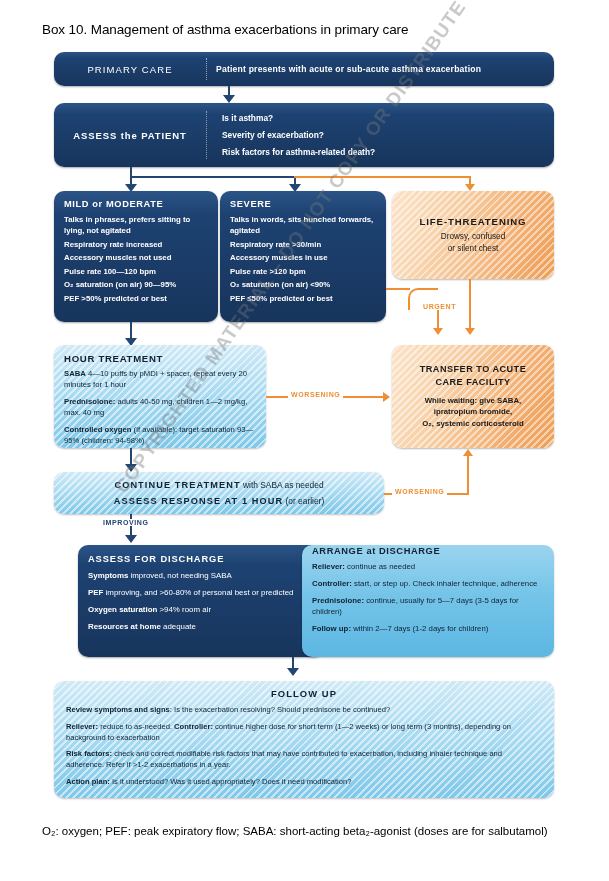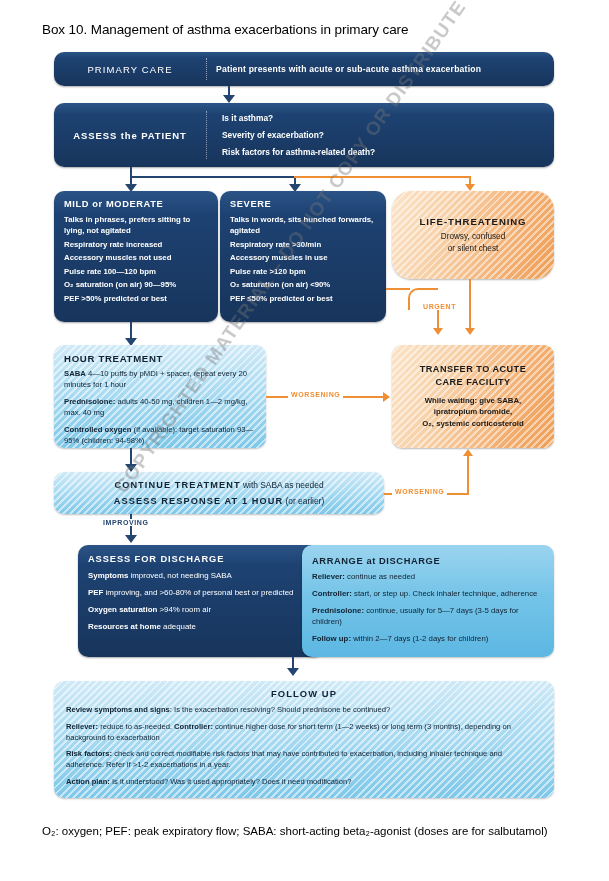--- a/index.html
+++ b/index.html
@@ -124,21 +124,21 @@
   .ct-row { font-size:9.2px; }
   .ct-row .hdr { letter-spacing:1.1px; }
   .ct-row .norm { font-weight:normal; font-size:8.4px; }
 
   
   #assess-discharge .ad-body { padding:9px 10px; }
   #assess-discharge .hdr { font-size:9.3px; letter-spacing:.9px; margin-bottom:6px; }
   .ad-line { font-size:7.9px; line-height:1.4; margin-bottom:6px; font-weight:normal; }
   .ad-line b { font-weight:bold; }
 
-  #arrange-discharge .ar-body { padding:11px 10px; }
+  #arrange-discharge .ar-body { padding:1px 10px; }
   #arrange-discharge .hdr { font-size:9.3px; letter-spacing:.6px; margin-bottom:6px; }
   .ar-line { font-size:7.8px; line-height:1.4; margin-bottom:6px; }
   .ar-line b { font-weight:bold; }
 
   
   #follow-up .fu-body { padding:7px 12px 6px; }
   #follow-up .hdr { font-size:9.4px; letter-spacing:1.1px; text-align:center; margin-bottom:6px; }
   .fu-line { font-size:7.6px; line-height:1.42; margin-bottom:6px; }
   .fu-line b { font-weight:bold; }
 
@@ -263,21 +263,21 @@
         <div class="sev-line">Talks in words, sits hunched forwards, agitated</div>
         <div class="sev-line">Respiratory rate &gt;30/min</div>
         <div class="sev-line">Accessory muscles in use</div>
         <div class="sev-line">Pulse rate &gt;120 bpm</div>
         <div class="sev-line">O₂ saturation (on air) &lt;90%</div>
         <div class="sev-line">PEF ≤50% predicted or best</div>
       </div>
     </div>
   </div>
 
-  <div class="node orange-hatch" id="life-threatening" style="left:392px; top:191px; width:162px; height:88px;border-radius:19px;">
+  <div class="node orange-hatch" id="life-threatening" style="left:392px; top:191px; width:162px; height:88px;">
     <div class="node-inner">
       <div class="lt-inner">
         <div class="hdr">LIFE-THREATENING</div>
         <div>
           <div class="lt-sub">Drowsy, confused</div>
           <div class="lt-sub">or silent chest</div>
         </div>
       </div>
     </div>
   </div>

